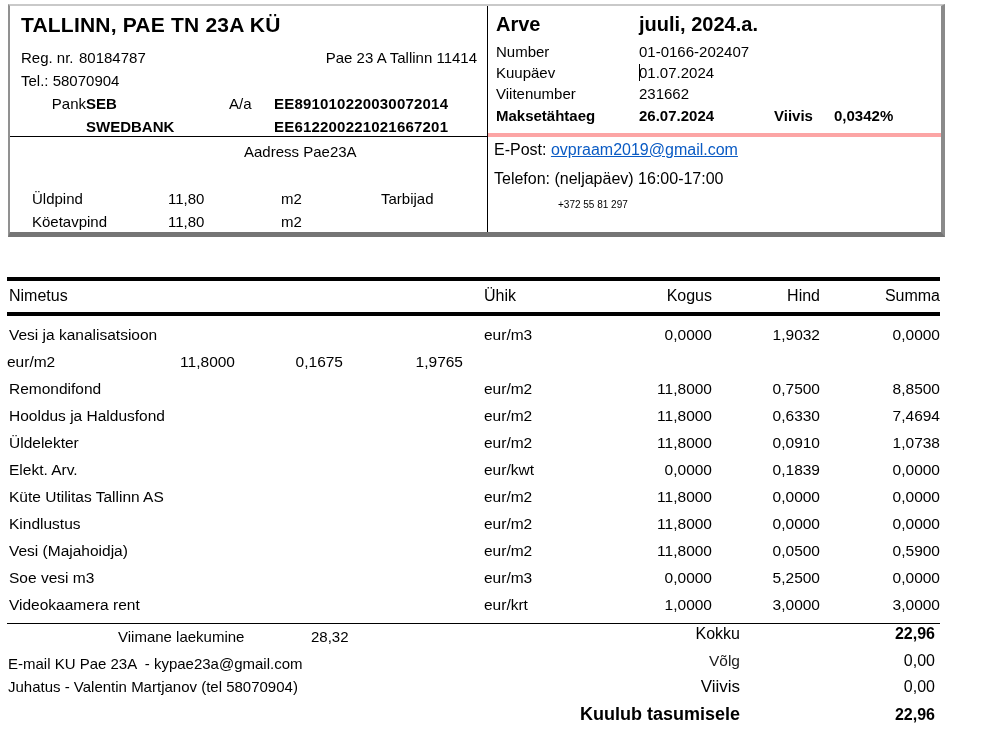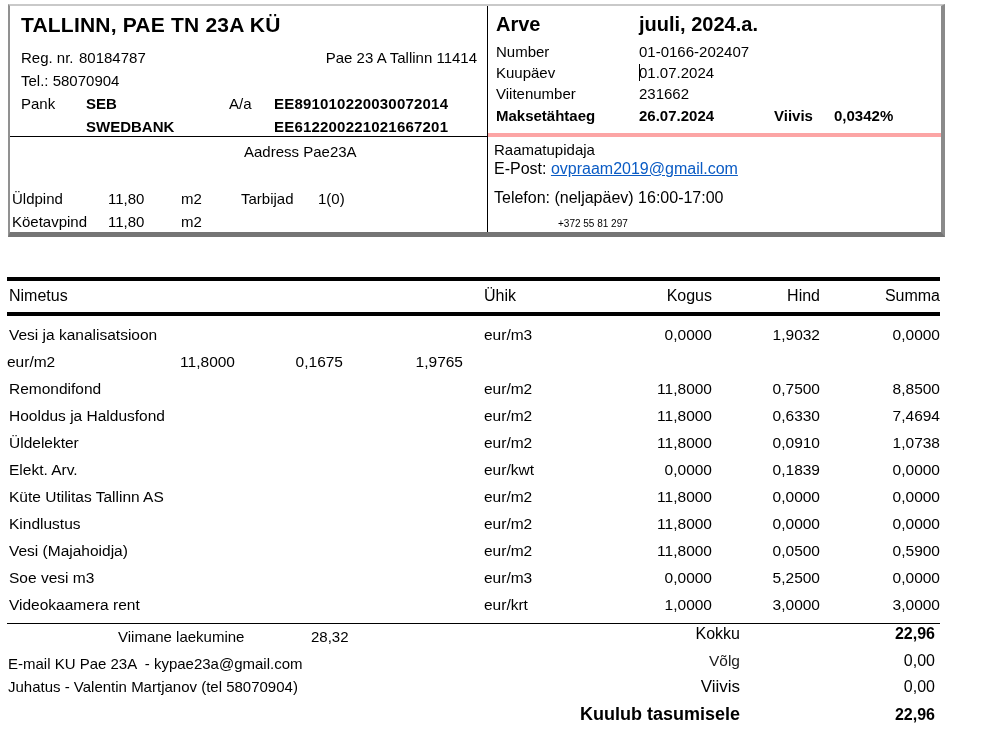--- a/index.html
+++ b/index.html
@@ -20,37 +20,37 @@
   }
   .hdr-grid { display:grid; grid-template-columns:478px 1fr; grid-template-rows:131px 1fr; width:100%; height:100%; }
   .cell { position:relative; overflow:hidden; }
   .cell-tl { border-right:1px solid #000; border-bottom:1px solid #000; padding:7px 10px 0 11px; }
   .cell-tr { border-bottom:4px solid #fca5a5; padding:7px 0 0 8px; }
   .cell-bl { border-right:1px solid #000; }
   .cell-br { padding:3px 6px 0 6px; }
 
   .co-title { font-size:21px; font-weight:bold; letter-spacing:.2px; margin-bottom:9px; }
   .frow { display:flex; align-items:baseline; line-height:23px; }
-  .w58 { width:58px; } .w65 { width:65px; } .w143 { width:143px; } .w45 { width:45px; }
+  .w58 { width:58px; } .w65 { width:65px;text-align:right; } .w143 { width:143px; } .w45 { width:45px; }
   .ml-auto { margin-left:auto; }
   .b { font-weight:bold; }
   .iban { font-weight:bold; letter-spacing:.2px; }
 
   .inv-titlerow { display:flex; align-items:baseline; margin-bottom:5px; }
   .inv-title { font-size:20px; font-weight:bold; width:143px; }
   .inv-period { font-size:20px; font-weight:bold; }
   .lrow { display:flex; line-height:21px; }
   .lrow .lab { width:143px; }
   .due-row { margin-top:1px; font-weight:bold; }
   .due-row .val { width:135px; }
   .due-row .viiv { width:60px; }
   .caret { display:inline-block; width:1px; height:17px; background:#000; margin-right:-1px; vertical-align:-3px; }
 
   .aadress { position:absolute; left:234px; top:6px; }
-  .pind-row { position:absolute; left:2px; display:flex; }
+  .pind-row { position:absolute; left:22px; display:flex;gap:40px; }
   .pind-row .p1 { width:96px; } .pind-row .p2 { width:73px; } .pind-row .p3 { width:60px; }
   .pind-row .p4 { width:77px; }
   .r-uld { top:53px; } .r-koe { top:76px; }
 
   .contact-line { line-height:19px; }
   .contact-email { font-size:16px; margin-top:1px; }
   .contact-tel { font-size:16px; margin-top:11px; }
   .contact-phone { font-size:10px; margin-top:11px; padding-left:64px; }
   a.link { color:#0a5bc4; text-decoration:underline; cursor:pointer; }
 
@@ -151,21 +151,20 @@
           <span>1(0)</span>
         </div>
         <div class="pind-row r-koe">
           <span class="p1">Köetavpind</span>
           <span class="p2">11,80</span>
           <span class="p3">m2</span>
         </div>
       </div>
 
       <div class="cell cell-br">
-        <div class="contact-line">Raamatupidaja</div>
         <div class="contact-email">
           <span>E-Post:</span>
           <a class="link">ovpraam2019@gmail.com</a>
         </div>
         <div class="contact-tel">Telefon: (neljapäev) 16:00-17:00</div>
         <div class="contact-phone">+372 55 81 297</div>
       </div>
 
     </div>
   </div>

